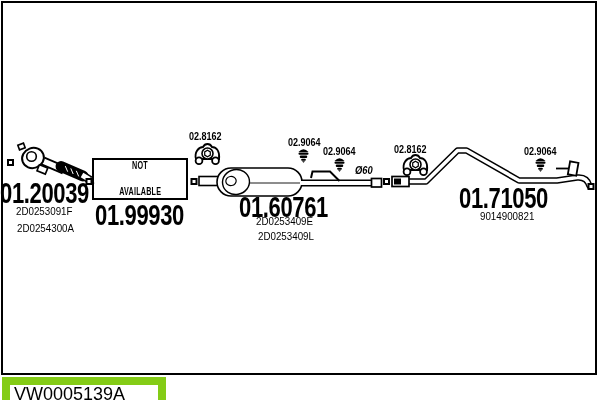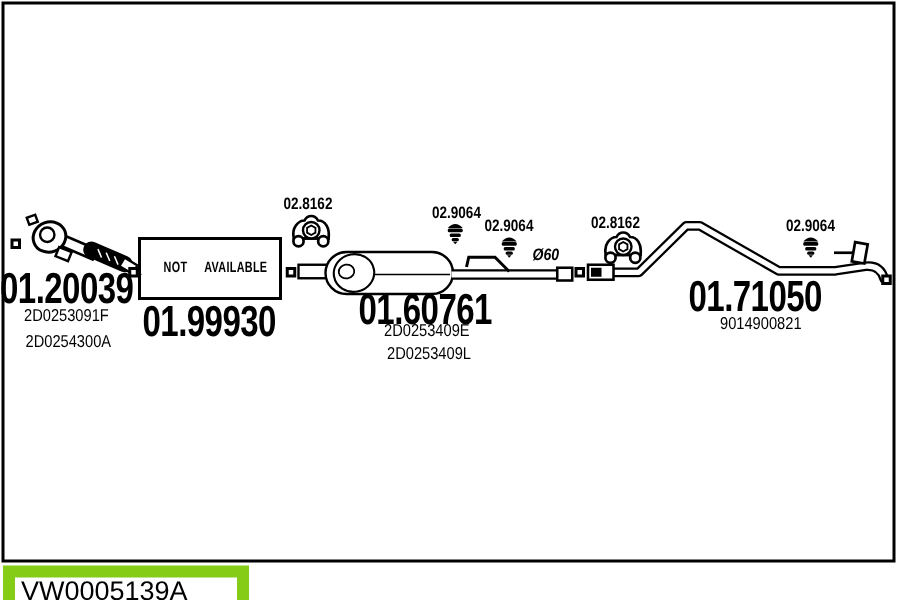--- a/index.html
+++ b/index.html
@@ -9,21 +9,21 @@
   .overlay{position:absolute;left:0;top:0;}
   .big-num{position:absolute;font-weight:bold;font-size:29px;line-height:1;letter-spacing:-0.5px;
            transform:scaleX(0.76);transform-origin:0 0;white-space:nowrap;}
   .ref-num{position:absolute;font-size:11.5px;line-height:1;transform:scaleX(0.85);
            transform-origin:0 0;white-space:nowrap;}
   .mount-label{position:absolute;font-weight:bold;font-size:11px;line-height:1;
            transform:scaleX(0.82);transform-origin:0 0;white-space:nowrap;}
   .dia-label{position:absolute;font-weight:bold;font-style:italic;font-size:11px;line-height:1;
            transform:scaleX(0.85);transform-origin:0 0;white-space:nowrap;}
   .na-box{position:absolute;left:92px;top:158px;width:92px;height:38px;border:2px solid #000;
-           display:flex;flex-direction:row;align-items:center;justify-content:flex-end;}
+           display:flex;flex-direction:column;align-items:center;justify-content:space-between;}
   .na-line{font-weight:bold;font-size:10px;line-height:12px;transform:scaleX(0.72);
            transform-origin:50% 50%;white-space:nowrap;letter-spacing:0.3px;}
   .code-box{position:absolute;left:2px;top:377px;width:144px;height:18px;border:8px solid #84cc16;
            font-size:18px;line-height:18px;padding-left:4px;white-space:nowrap;}
 </style>
 </head>
 <body>
 
 <div id="stage">
 

